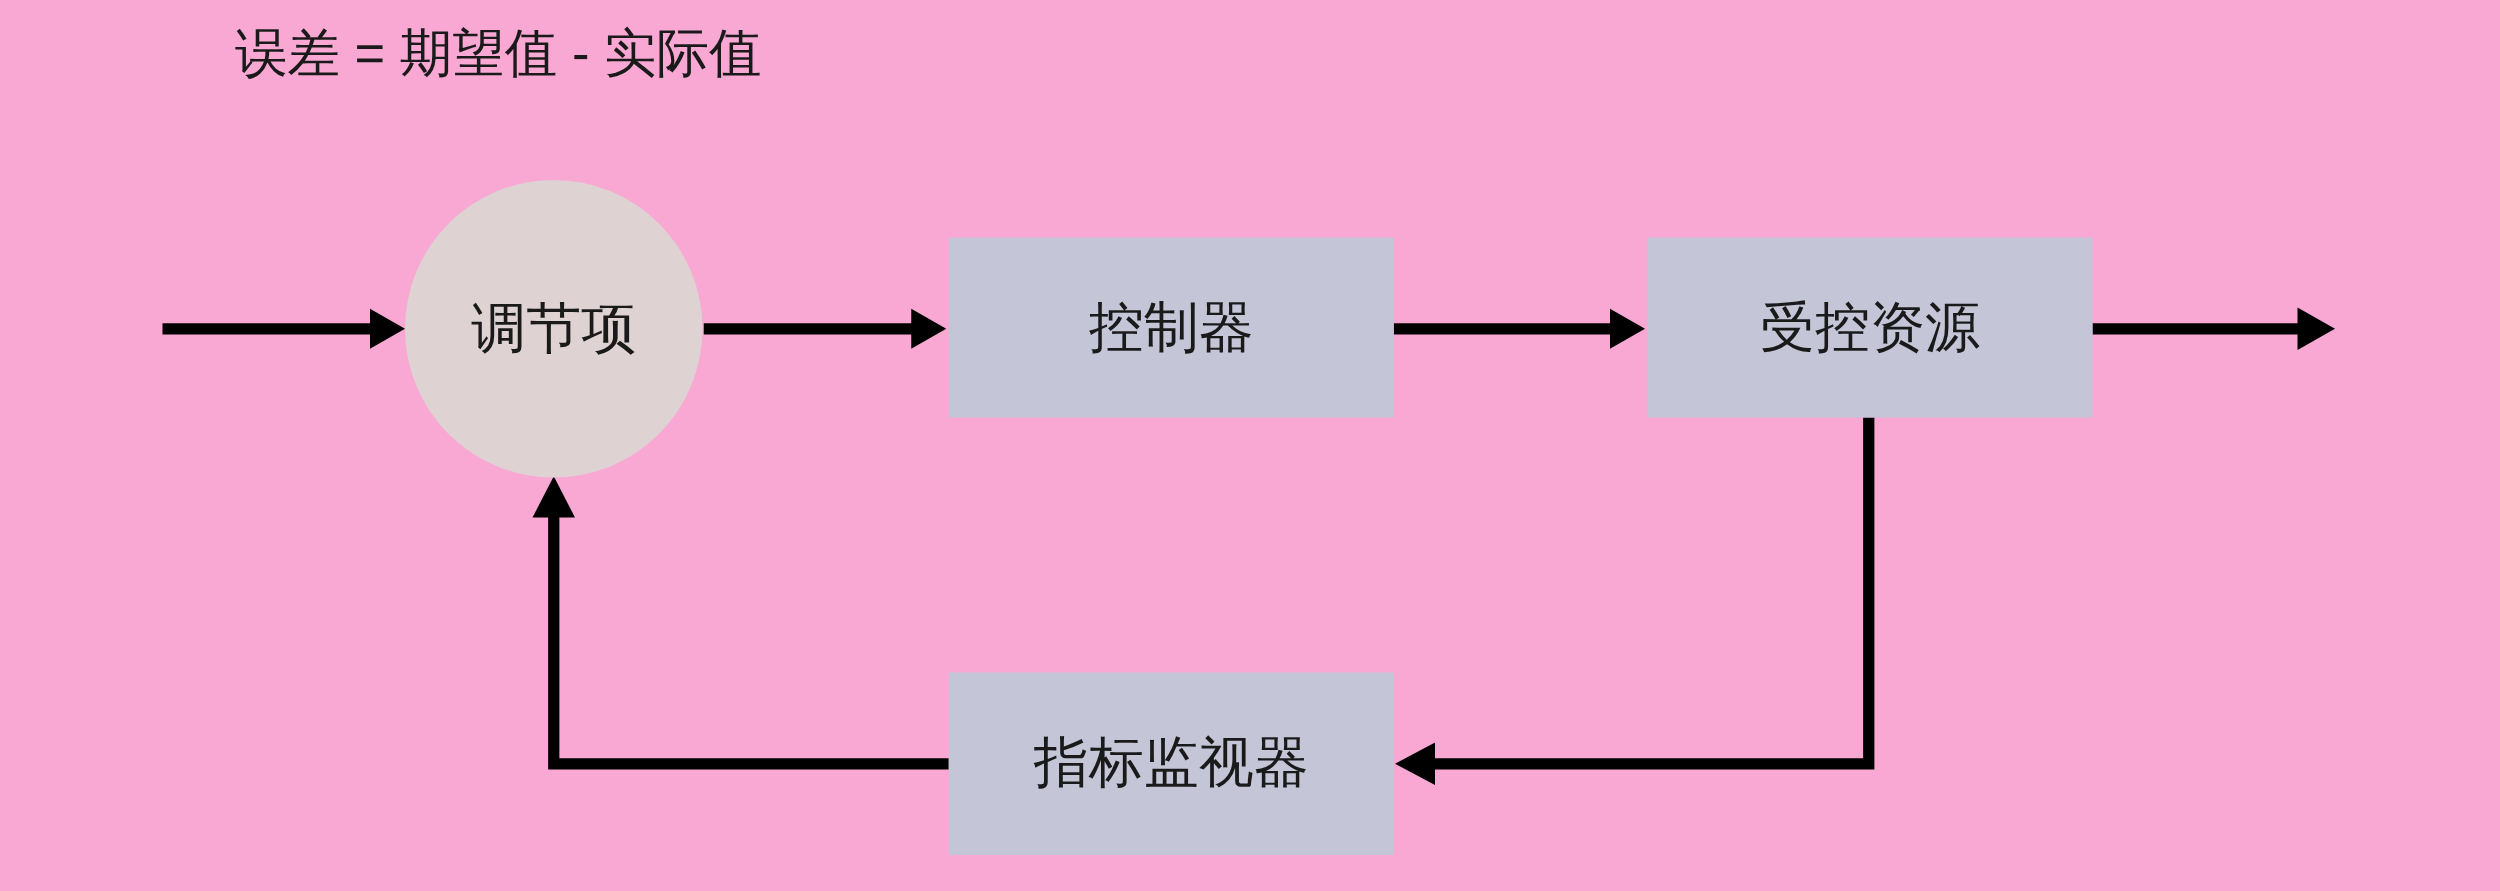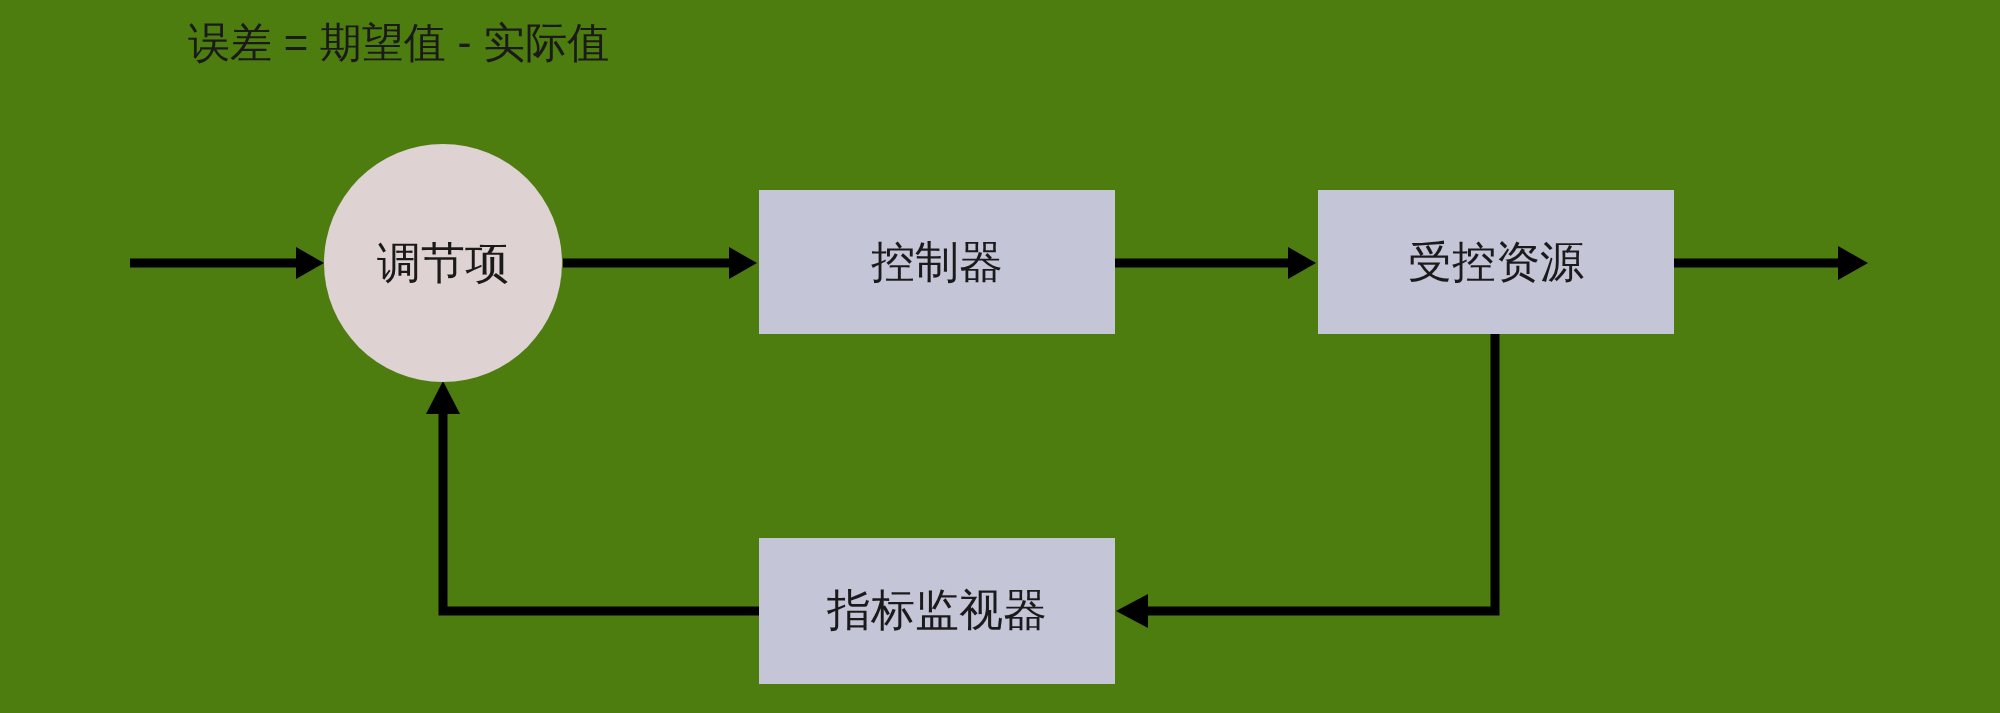--- a/index.html
+++ b/index.html
@@ -7,21 +7,21 @@
     padding: 0;
     background: #f7f7f7;
   }
   body {
     font-family: "Liberation Sans", "DejaVu Sans", sans-serif;
   }
   #canvas {
     position: relative;
     width: 2000px;
     height: 713px;
-    background: #4d7c0f;
+    background: #f9a8d4;
     overflow: hidden;
   }
   #diagram-svg {
     position: absolute;
     left: 0;
     top: 0;
     width: 2000px;
     height: 713px;
   }
   .node-label {

